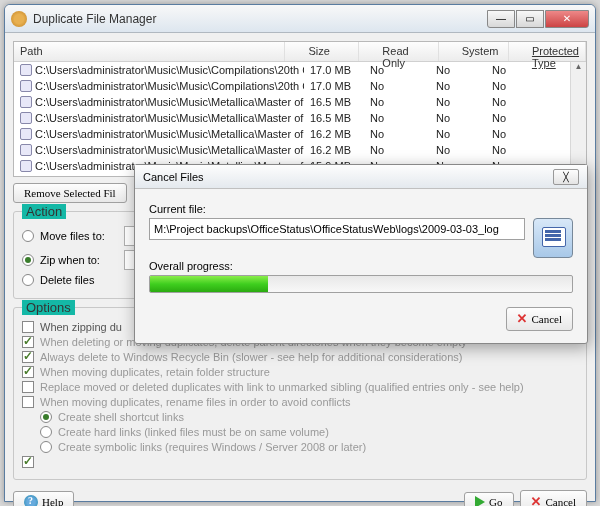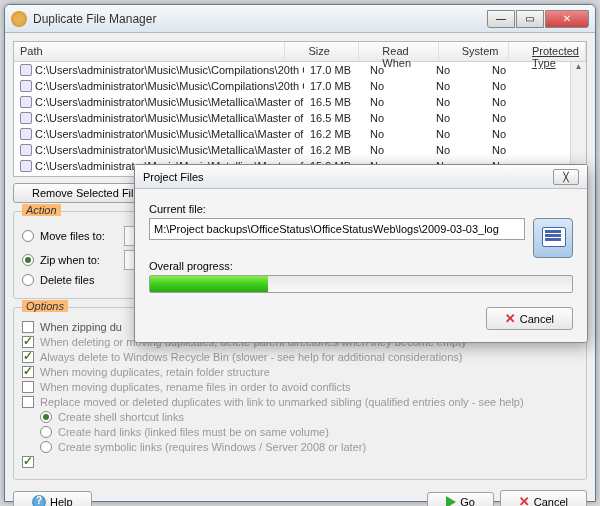--- a/index.html
+++ b/index.html
@@ -20,25 +20,25 @@
 .tbody { height: 114px; overflow: hidden; }
 .tr { display: flex; height: 16px; align-items: center; }
 .td { padding: 1px 6px; font-size: 11px; color: #222; white-space: nowrap; overflow: hidden; }
 .td.path { width: 290px; display: flex; align-items: center; gap: 3px; }
 .td.size { width: 60px; } .td.ro { width: 66px; } .td.sys { width: 56px; } .td.pt { flex:1; }
 .file-icon { width: 12px; height: 12px; background: #e8e8f8; border: 1px solid #88a; border-radius: 2px; flex-shrink: 0; }
 .scroll-v { position: absolute; right: 0; top: 20px; bottom: 0; width: 16px; background: #f0f0f0; border-left: 1px solid #d8d8d8; }
 .scroll-v::before { content:'▲'; position:absolute; top:0; width:100%; text-align:center; font-size:8px; color:#666; }
 .scroll-v::after { content:'▼'; position:absolute; bottom:0; width:100%; text-align:center; font-size:8px; color:#666; }
 .removebar { display: flex; align-items: center; margin-top: 6px; gap: 6px; }
-.btn { background: linear-gradient(#fdfdfd,#e8e8e8); border: 1px solid #a0a0a0; border-radius: 3px; padding: 3px 18px; font-size: 11px; cursor: pointer; display: inline-flex; align-items: center; gap: 4px; }
+.btn { background: linear-gradient(#fdfdfd,#e8e8e8); border: 1px solid #a0a0a0; border-radius: 3px; padding: 3px 10px; font-size: 11px; cursor: pointer; display: inline-flex; align-items: center; gap: 4px; font-family: Liberation Serif, serif; }
 .count-label { margin-left: auto; }
 .count-box { border: 1px solid #b0b0b0; background: #fff; padding: 2px 6px; width: 50px; text-align: right; }
 .groupbox { border: 1px solid #c8c8c8; border-radius: 3px; margin-top: 8px; padding: 10px 8px 8px; position: relative; }
-.groupbox .gb-title { position: absolute; top: -8px; left: 8px; background: #fdba74; padding: 0 4px; font-size: 11px; color: #333; font-style: italic; }
+.groupbox .gb-title { position: absolute; top: -8px; left: 8px; background: #14b8a6; padding: 0 4px; font-size: 13px; color: #333; }
 .action-row { display: flex; align-items: center; gap: 6px; margin: 4px 0; }
 .path-input { flex: 1; border: 1px solid #b0b0b0; background: #fff; padding: 2px 4px; font-size: 11px; height: 20px; }
 .browse-btn { width: 24px; height: 20px; border: 1px solid #a0a0a0; background: linear-gradient(#fdfdfd,#e8e8e8); font-size: 10px; cursor: pointer; }
 .opt-row { display: flex; align-items: center; gap: 6px; margin: 3px 0; color: #555; }
 .opt-row.sub { margin-left: 18px; text-align: center; }
 .opt-row.disabled { color: #999; }
 .footer { display: flex; align-items: center; gap: 6px; margin-top: 10px; }
 .footer .spacer { flex: 1; }
 .ic { width: 14px; height: 14px; display: inline-block; }
 .ic-help { background: radial-gradient(circle,#6ad 40%,#28a 100%); border-radius:50%; position:relative; }
@@ -77,21 +77,21 @@
       <div class="win-btn min">—</div>
       <div class="win-btn">▭</div>
       <div class="win-btn close">✕</div>
     </div>
   </div>
   <div class="content">
     <div class="table-frame">
       <div class="thead">
         <div class="th path">Path</div>
         <div class="th size">Size</div>
-        <div class="th ro">Read When</div>
+        <div class="th ro">Read Only</div>
         <div class="th sys">System</div>
         <div class="th pt">Protected Type</div>
       </div>
       <div class="tbody" id="tbody">
           <div class="tr">
             <div class="td path">
               <span class="file-icon"></span>
               <span>C:\Users\administrator\Music\Music\Compilations\20th Century Ma...</span>
             </div>
             <div class="td size">17.0 MB</div>
@@ -202,25 +202,25 @@
       <div class="opt-row disabled">
           <span class="chk-v on"></span>
           <span>Always delete to Windows Recycle Bin (slower - see help for additional considerations)</span>
         </div>
       <div class="opt-row disabled">
           <span class="chk-v on"></span>
           <span>When moving duplicates, retain folder structure</span>
         </div>
       <div class="opt-row disabled">
           <span class="chk-v"></span>
+          <span>Replace moved or deleted duplicates with link to unmarked sibling (qualified entries only - see help)</span>
+        </div>
+      <div class="opt-row disabled">
+          <span class="chk-v"></span>
           <span>When moving duplicates, rename files in order to avoid conflicts</span>
-        </div>
-      <div class="opt-row disabled">
-          <span class="chk-v"></span>
-          <span>Replace moved or deleted duplicates with link to unmarked sibling (qualified entries only - see help)</span>
         </div>
       <div class="opt-row sub disabled">
           <span class="rad-v on"></span>
           <span>Create shell shortcut links</span>
         </div>
       <div class="opt-row sub disabled">
           <span class="rad-v"></span>
           <span>Create hard links (linked files must be on same volume)</span>
         </div>
       <div class="opt-row sub disabled">
@@ -245,21 +245,21 @@
       <button class="btn">
           <span class="ic-x">✕</span>
           <span>Cancel</span>
         </button>
     </div>
   </div>
 </div>
 
 <div class="dialog">
   <div class="dlg-title">
-    <span class="dtx">Project Files</span>
+    <span class="dtx">Cancel Files</span>
     <span class="dlg-close">╳</span>
   </div>
   <div class="dlg-body">
     <div class="dlg-row">
       <label>Current file:</label>
       <div class="file-line">
         <input class="dlg-input" readonly="" value="M:\Project backups\OfficeStatus\OfficeStatusWeb\logs\2009-03-03_log" style="">
         <div class="zip-icon"></div>
       </div>
     </div>

